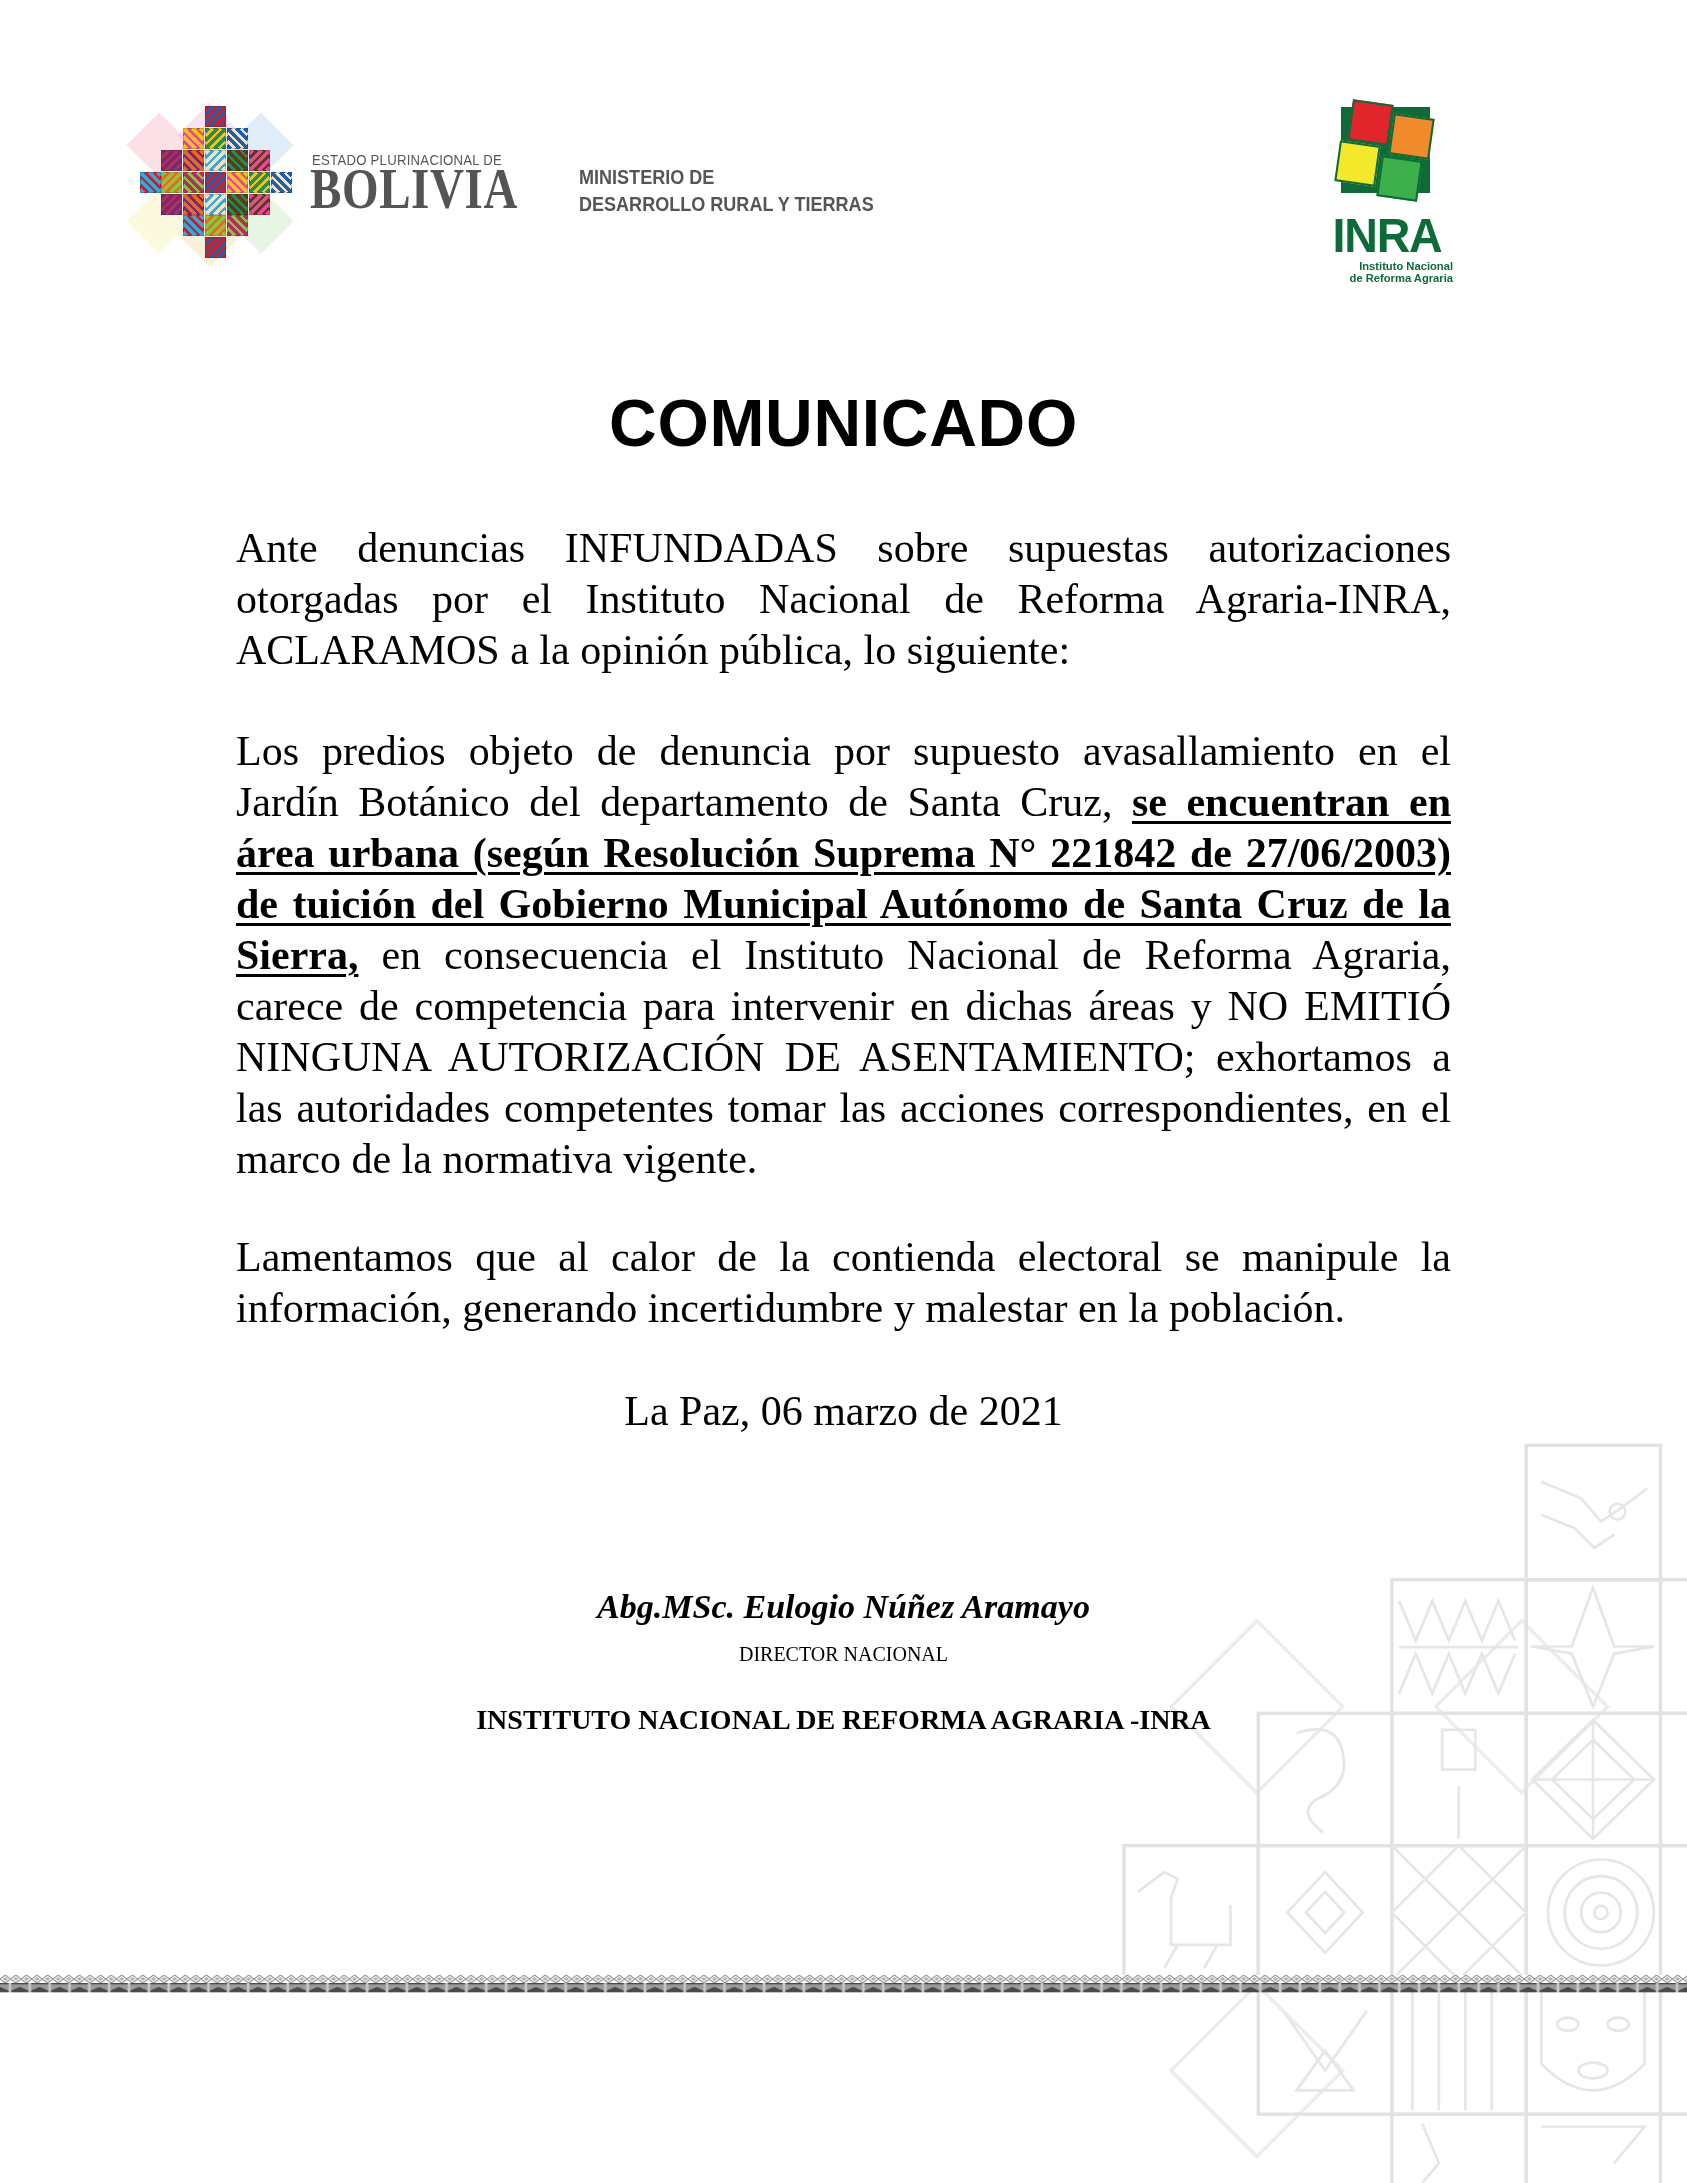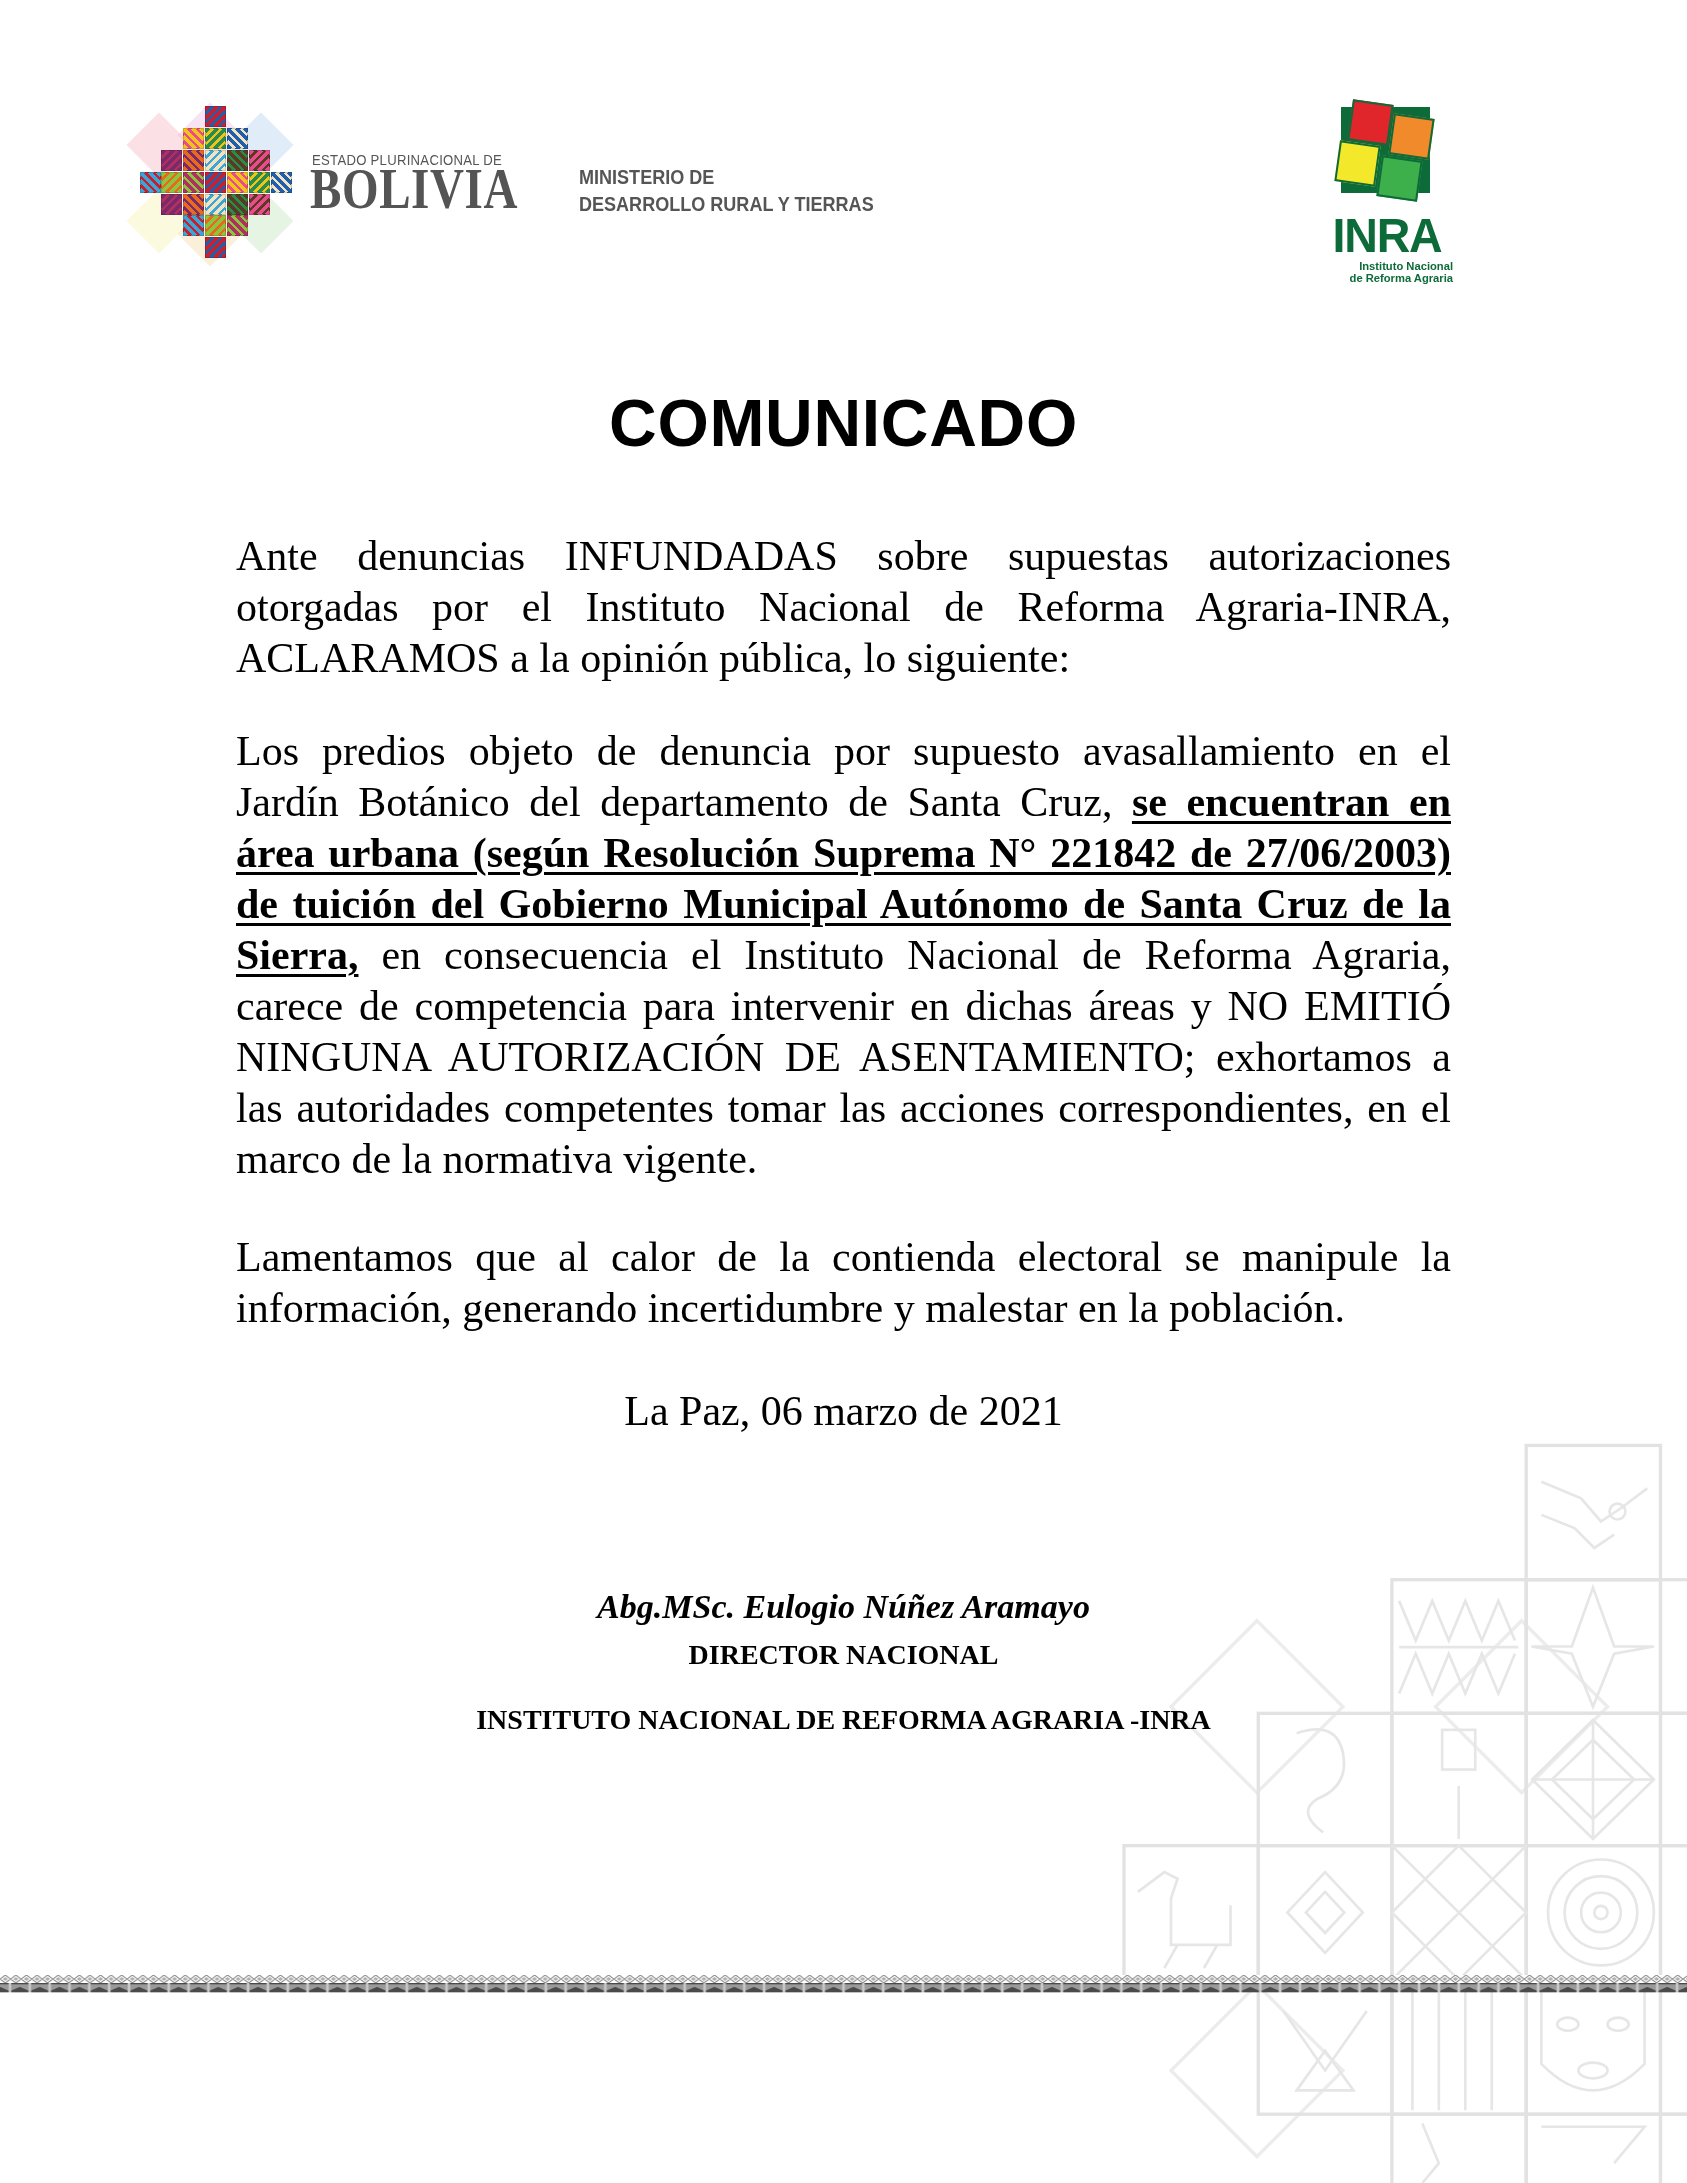--- a/index.html
+++ b/index.html
@@ -26,21 +26,21 @@
 
   
   .body { left:236px; width:1215px; font-size:42px; line-height:51px; text-align:justify; text-align-last:left; }
   .body p { margin:0; }
   .u { font-weight:bold; text-decoration:underline; text-decoration-thickness:3.3px; text-underline-offset:5.3px; }
   .date { left:0; width:1687px; top:1386px; text-align:center; font-size:42px; line-height:50px; }
 
   
   .sig { left:0; width:1687px; text-align:center; }
   .sig-name { top:1587px; font-style:italic; font-weight:bold; font-size:34px; line-height:40px; }
-  .sig-role { top:1638px; font-weight:bold; font-size:28px; line-height:33px; }
+  .sig-role { top:1638px; font-weight:normal; font-size:20px; line-height:33px; }
   .sig-inst { top:1675px; font-weight:bold; font-size:28px; line-height:33px;margin-top:28px; }
 
   
   .pattern { position:absolute; left:0; top:0; width:1687px; height:2183px; pointer-events:none; }
 
   
   .band { position:absolute; left:0; top:1975px; width:1687px; height:18px; }
 </style>
 </head>
 <body>
@@ -174,21 +174,21 @@
     <ellipse cx="2370" cy="3060" rx="16" ry="10"></ellipse>
     <ellipse cx="2446" cy="3060" rx="16" ry="10"></ellipse>
     <ellipse cx="2408" cy="3130" rx="22" ry="12"></ellipse>
 
     <path d="M2150 3210 L2175 3270 L2150 3300 M2330 3215 L2486 3215 L2440 3270"></path>
   </g>
 </svg>
 
 <div class="abs title">COMUNICADO</div>
 
-<div class="abs body" style="top:523px;margin-top:8px;">
+<div class="abs body" style="top:523px;">
   <p>Ante denuncias INFUNDADAS sobre supuestas autorizaciones otorgadas por el Instituto Nacional de Reforma Agraria-INRA, ACLARAMOS a la opinión pública, lo siguiente:</p>
 </div>
 
 <div class="abs body" style="top:726px;">
   <p><span>Los predios objeto de denuncia por supuesto avasallamiento en el Jardín Botánico del departamento de Santa Cruz,  </span><span class="u">se encuentran en área urbana (según Resolución Suprema N° 221842 de 27/06/2003) de tuición del Gobierno Municipal Autónomo de Santa Cruz de la Sierra,</span><span> en consecuencia el Instituto Nacional de Reforma Agraria, carece de competencia para intervenir en dichas áreas y NO EMITIÓ NINGUNA AUTORIZACIÓN DE ASENTAMIENTO; exhortamos a las autoridades competentes tomar las acciones correspondientes, en el marco de la normativa vigente.</span></p>
 </div>
 
 <div class="abs body" style="top:1232px;">
   <p>Lamentamos que al calor de la contienda electoral se manipule la información,  generando incertidumbre y malestar en la población.</p>
 </div>

